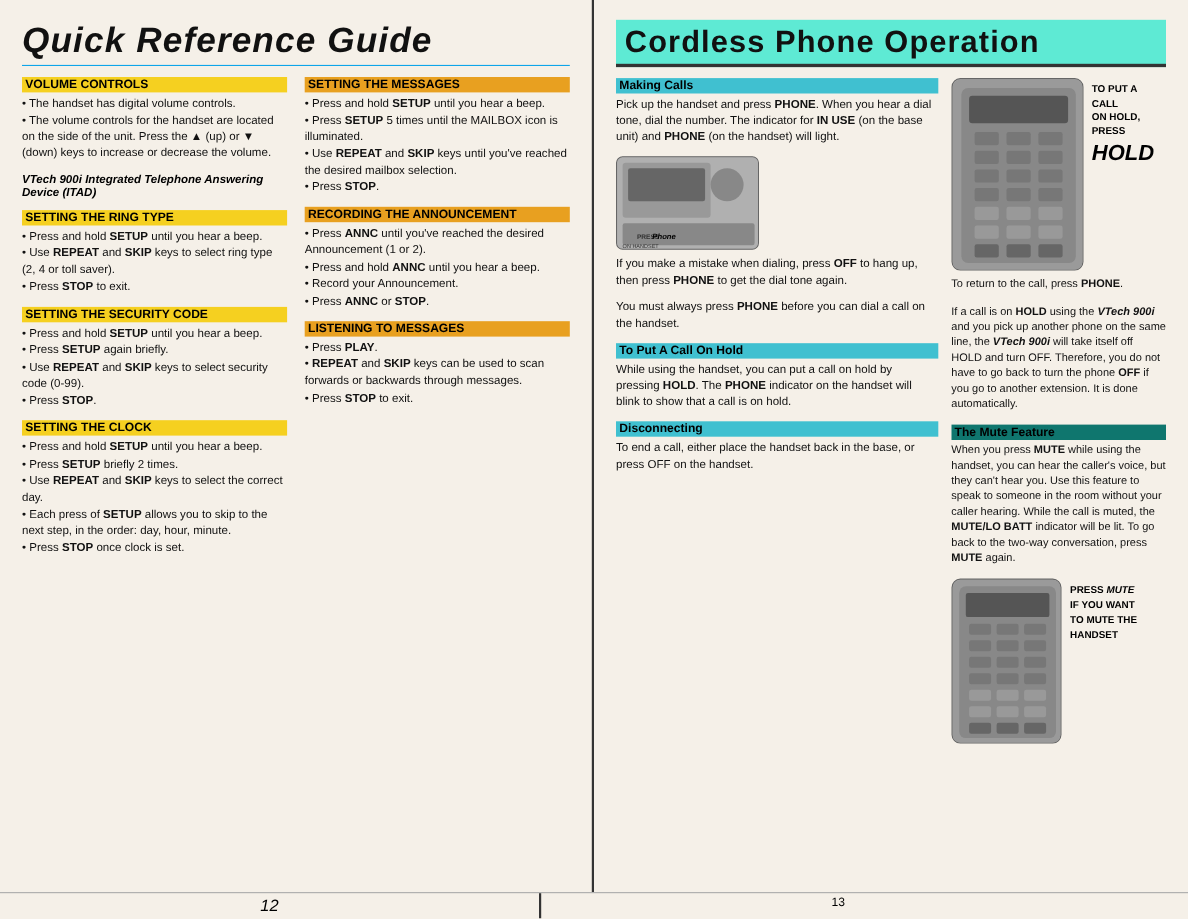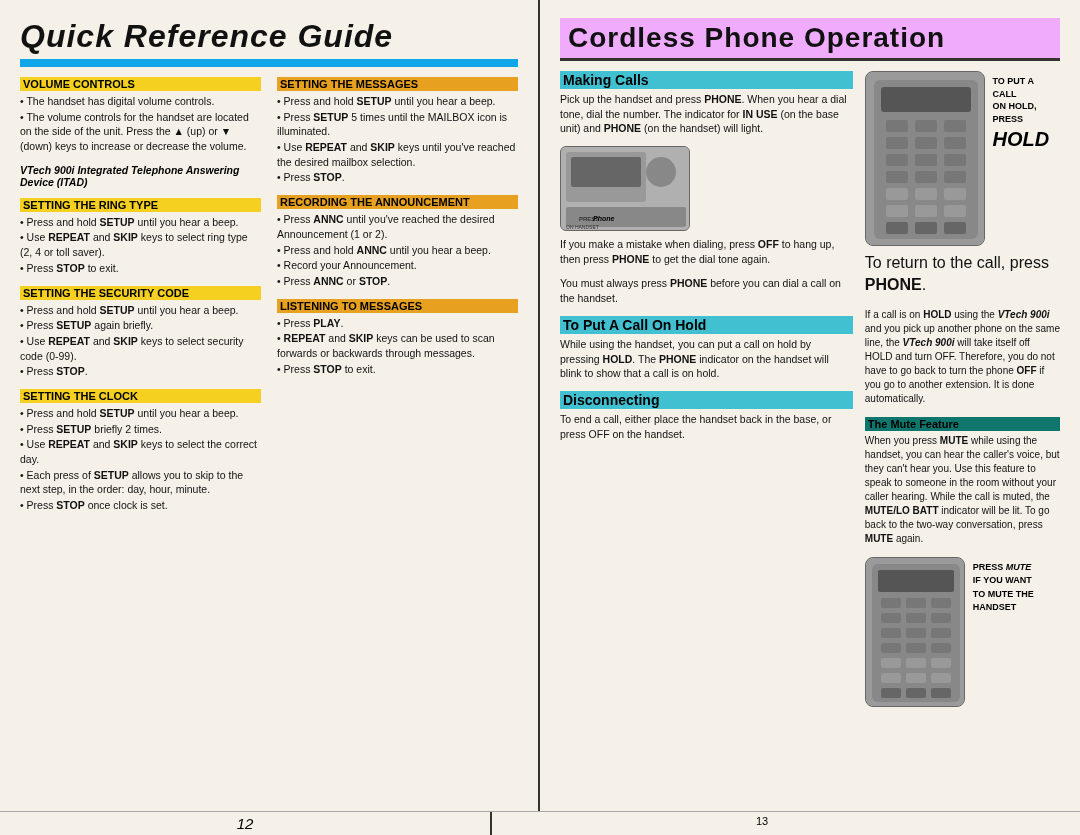--- a/index.html
+++ b/index.html
@@ -34,35 +34,35 @@
       padding: 18px 20px 10px 20px;
       background: #f5f0e8;
     }
 
     
     .left-title {
       font-size: 32px;
       font-weight: 900;
       font-style: italic;
       color: #111;
-      border-bottom: 8px solid #0ea5e9;
+      border-bottom: 1px solid #0ea5e9;
       padding-bottom: 4px;
       margin-bottom: 10px;
       letter-spacing: 1px;
     }
 
     .right-title {
       font-size: 28px;
       font-weight: 900;
       color: #111;
       border-bottom: 3px solid #333;
       padding-bottom: 4px;
       margin-bottom: 10px;
       letter-spacing: 1px;
-      background: #f0abfc;
+      background: #5eead4;
       padding: 4px 8px;
     }
 
     .content-columns {
       display: flex;
       gap: 16px;
     }
 
     .left-col, .right-col {
       flex: 1;
@@ -125,21 +125,21 @@
     }
 
     .right-sidebar {
       flex: 0.8;
       display: flex;
       flex-direction: column;
     }
 
     .section-title-cyan {
       font-weight: 900;
-      font-size: 14px;
+      font-size: 11px;
       color: #000;
       background: #40c0d0;
       padding: 1px 3px;
       margin-bottom: 3px;
       display: block;
     }
 
     .section-title-green {
       font-weight: 900;
       font-size: 11px;
@@ -358,21 +358,21 @@
               <rect x="78" y="150" width="22" height="12" fill="#666" rx="2"></rect>
             </svg>
           </div>
           <div style="font-size:9px; font-weight:bold; line-height:1.4; padding-top:4px;">
             TO PUT A CALL<br>ON HOLD,<br>PRESS<br>
             <span style="font-size:20px; font-weight:900; font-style:italic;">HOLD</span>
           </div>
         </div>
 
         <div class="section">
-          <p style="font-size:16px;">To return to the call, press <span class="bold">PHONE</span>.</p>
+          <p style="font-size:10px;">To return to the call, press <span class="bold">PHONE</span>.</p>
         </div>
 
         <div class="section">
           <p style="font-size:10px;">If a call is on <span class="bold">HOLD</span> using the <span class="italic bold">VTech 900i</span> and you pick up another phone on the same line, the <span class="italic bold">VTech 900i</span> will take itself off HOLD and turn OFF. Therefore, you do not have to go back to turn the phone <span class="bold">OFF</span> if you go to another extension. It is done automatically.</p>
         </div>
 
         <div class="section">
           <span class="section-title-green">The Mute Feature</span>
           <p style="font-size:10px;">When you press <span class="bold">MUTE</span> while using the handset, you can hear the caller's voice, but they can't hear you. Use this feature to speak to someone in the room without your caller hearing. While the call is muted, the <span class="bold">MUTE/LO BATT</span> indicator will be lit. To go back to the two-way conversation, press <span class="bold">MUTE</span> again.</p>
         </div>

